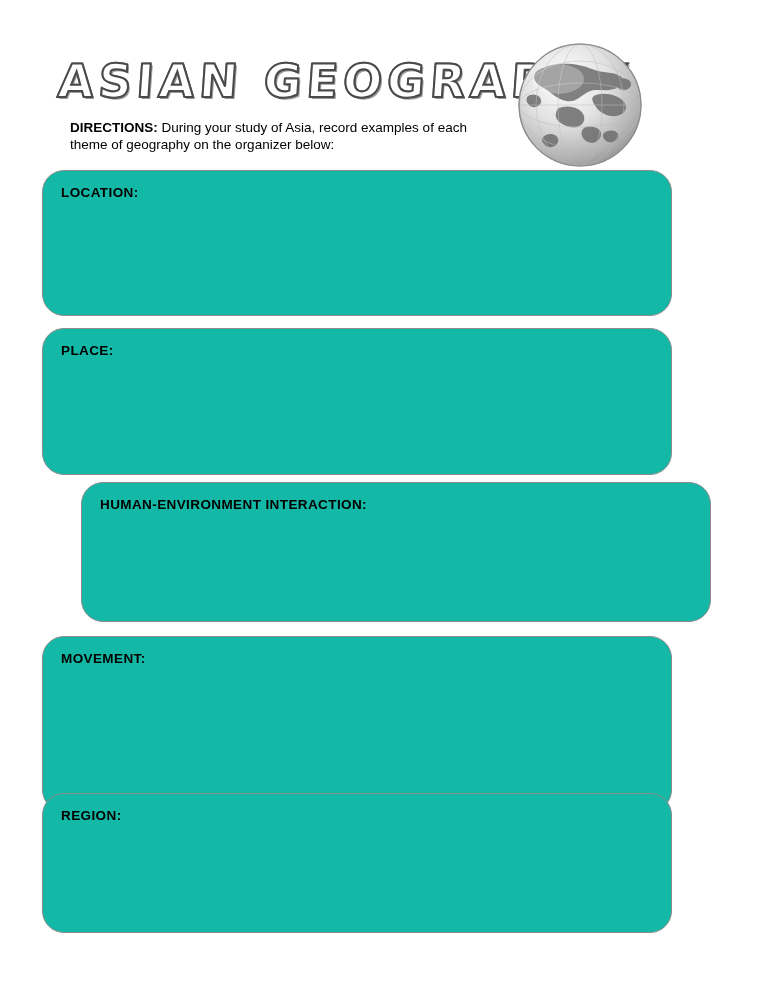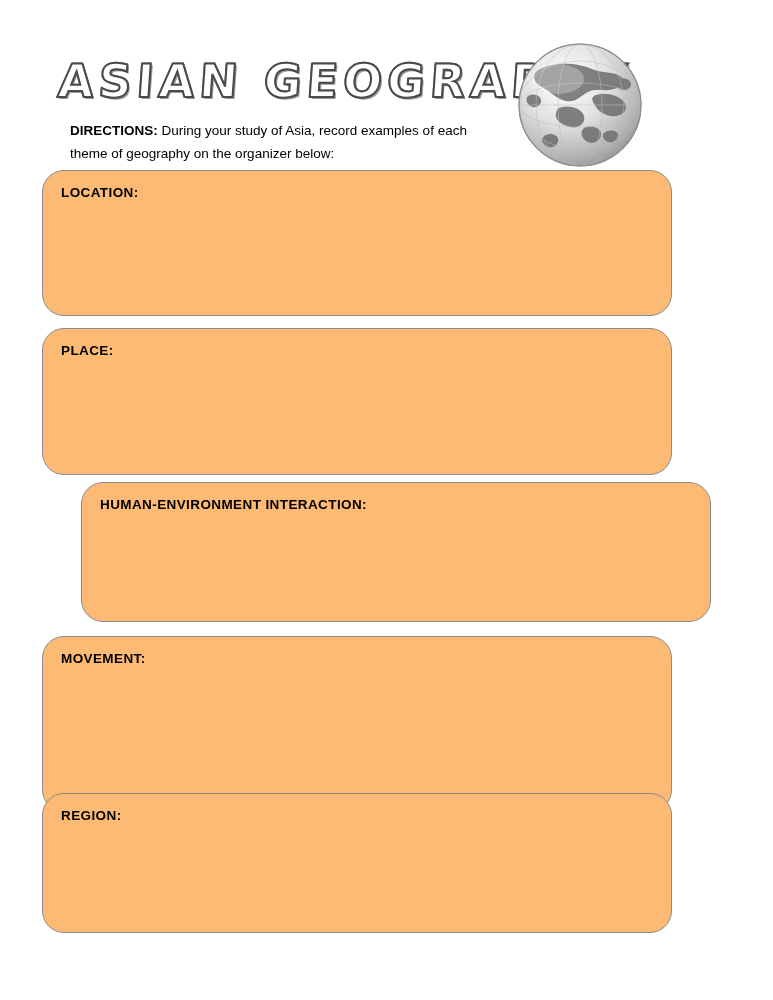--- a/index.html
+++ b/index.html
@@ -59,35 +59,35 @@
     height: 125px;
   }
 
   
   .directions {
     position: absolute;
     left: 70px;
     top: 119px;
     width: 430px;
     font-size: 13.5px;
-    line-height: 23px;
+    line-height: 17px;
     color: #000;
   }
   .directions b {
     font-weight: bold;
   }
 
   
   .box {
     position: absolute;
     left: 42px;
     width: 630px;
     border: 1.4px solid #8c8c8c;
     border-radius: 22px;
-    background: #fdba74;
+    background: #14b8a6;
     box-sizing: border-box;
   }
   .box-label {
     position: absolute;
     left: 18px;
     top: 14px;
     font-size: 13.5px;
     font-weight: bold;
     letter-spacing: 0.4px;
     color: #000;

